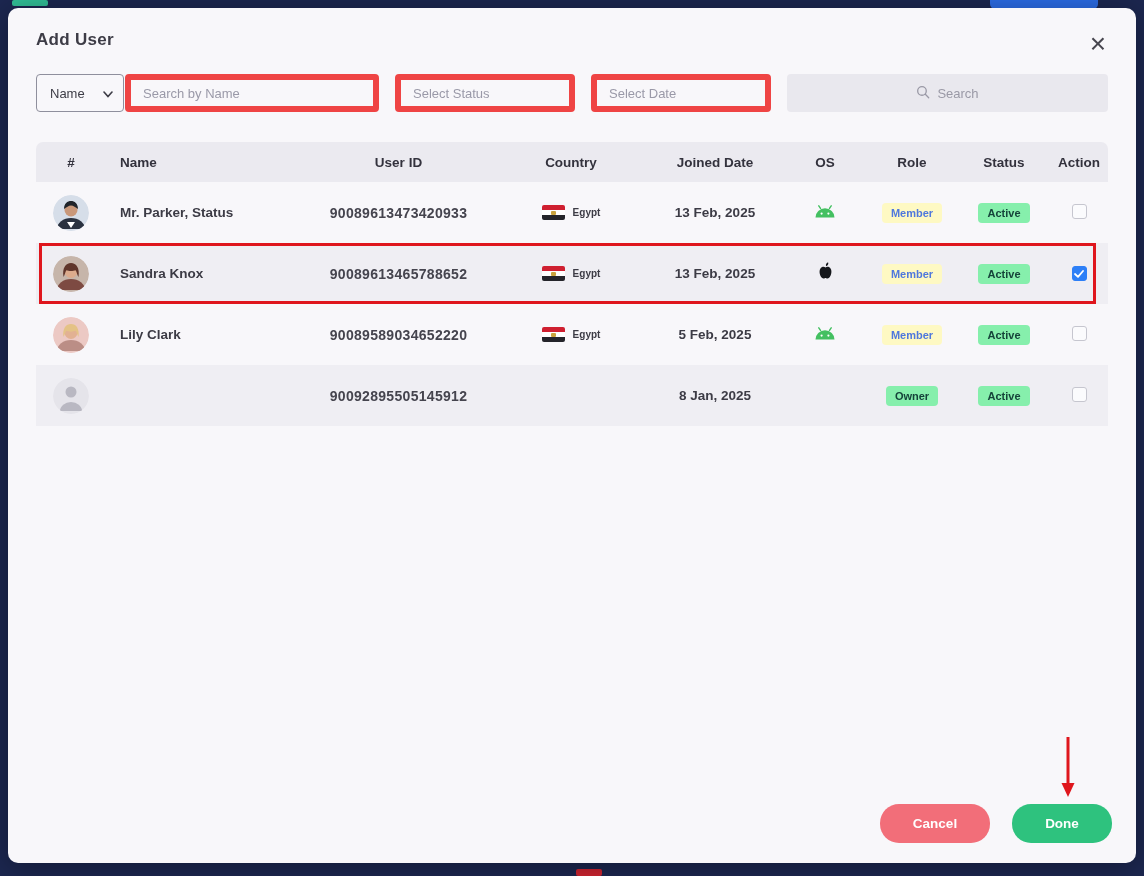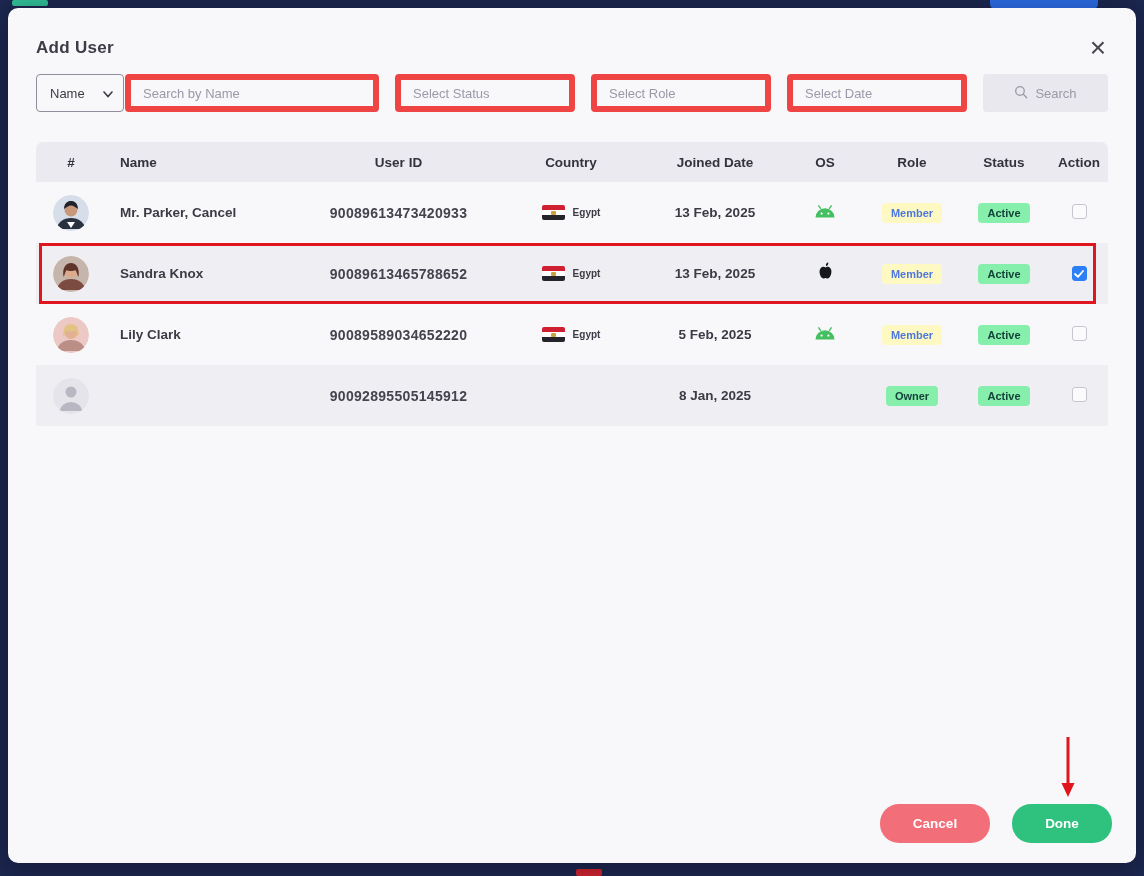--- a/index.html
+++ b/index.html
@@ -12,21 +12,21 @@
   .bg-green-sliver { position:absolute; top:0; left:12px; width:36px; height:6px;
                      background:#35d9a2; border-radius:2px; opacity:.85; }
   .bg-red-sliver { position:absolute; bottom:0; left:576px; width:26px; height:7px;
                    background:#cf2430; border-radius:2px; }
 
   
   .modal { position:absolute; left:8px; top:8px; right:8px; bottom:13px;
            background:#f8f7fa; border-radius:10px; padding:0 28px;
            box-shadow:0 4px 30px rgba(0,0,0,.35); }
 
-  .modal-header { height:58px; display:flex; align-items:center;
+  .modal-header { height:58px; display:flex; 
                   justify-content:space-between; padding-top:22px; }
   .modal-title { font-size:17px; font-weight:700; color:#3d3c46; letter-spacing:.3px; }
   .close-btn { font-size:28px; line-height:1; font-weight:300; color:#47464f;
                cursor:pointer; padding:0 2px; }
 
   
   .filters { display:flex; align-items:stretch; height:38px; margin-top:8px; gap:16px; }
   .dd { width:88px; border:1px solid #8f8f9d; border-radius:4px; background:transparent;
         display:flex; align-items:center; justify-content:space-between;
         padding:0 10px 0 13px; font-size:13px; color:#3d3c46; cursor:pointer; }
@@ -104,21 +104,20 @@
     <div class="dd">
       <span>Name</span>
       <span>
         <svg width="10" height="7" viewBox="0 0 10 7">
             <polyline points="1,1 5,5.5 9,1" fill="none" stroke="#3d3c46" stroke-width="1.6" stroke-linecap="round"></polyline>
           </svg>
       </span>
     </div>
     <input class="f-input f-search-name" placeholder="Search by Name" style="">
     <input class="f-input f-status" placeholder="Select Status" style="">
-    <input class="f-input f-role" placeholder="Select Role" style="">
     <input class="f-input f-date" placeholder="Select Date" style="">
     <button class="search-btn">
       <span>
         <svg width="14" height="14" viewBox="0 0 15 15">
             <circle cx="6.4" cy="6.4" r="4.6" fill="none" stroke="#9a99a6" stroke-width="1.4"></circle>
             <line x1="10" y1="10" x2="13.6" y2="13.6" stroke="#9a99a6" stroke-width="1.4" stroke-linecap="round"></line>
           </svg>
       </span>
       <span>Search</span>
     </button>
@@ -142,21 +141,21 @@
         <span class="avatar">
           <svg width="36" height="36" viewBox="0 0 36 36">
               <circle cx="18" cy="18" r="18" fill="#d6dee9"></circle>
               <path d="M4 34a14 11 0 0 1 28 0z" fill="#2a3240"></path>
               <path d="M14 27h8l-4 6z" fill="#ffffff"></path>
               <circle cx="18" cy="15" r="6.5" fill="#c9987a"></circle>
               <path d="M11 14c0-5.5 3.4-8 7-8s7 2.5 7 8c-2.5-1.2-4.5-3.4-7-3.4s-4.5 2.2-7 3.4z" fill="#20242a"></path>
             </svg>
         </span>
       </div>
-      <div class="cell c-name">Mr. Parker, Cancel</div>
+      <div class="cell c-name">Mr. Parker, Status</div>
       <div class="cell c-id">90089613473420933</div>
       <div class="cell c-country">
         <span class="flag">
             <i></i>
           </span>
         <span>Egypt</span>
       </div>
       <div class="cell c-date">13 Feb, 2025</div>
       <div class="cell">
         <span>

